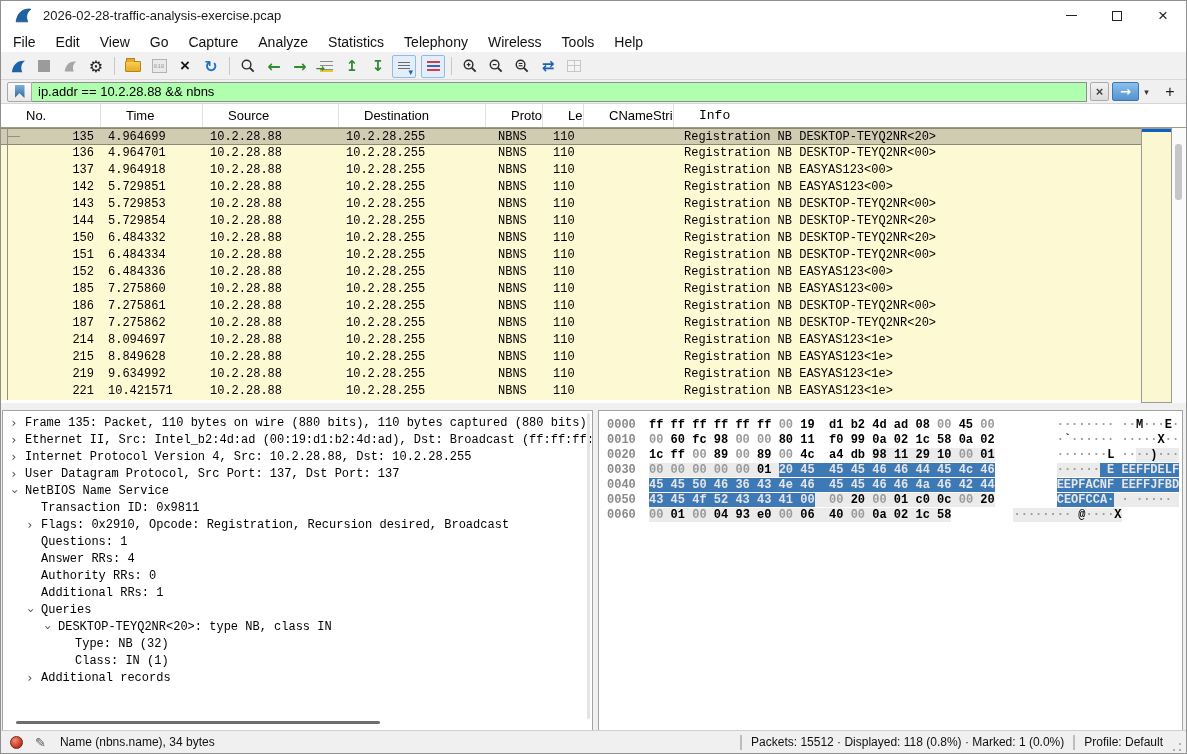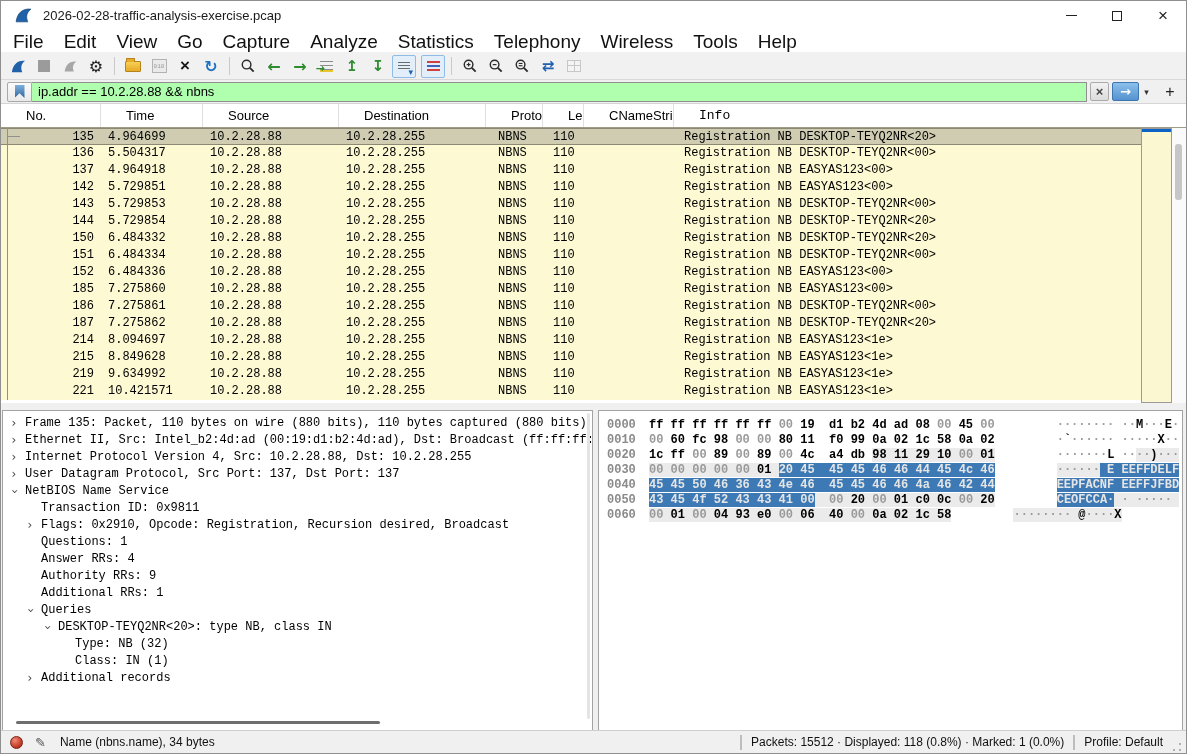--- a/index.html
+++ b/index.html
@@ -15,21 +15,21 @@
   .titlebar .fin { margin-left:13px; display:flex; }
   .titlebar .ttext { margin-left:10px; font-size:13px; color:#1a1a1a; }
   .wbtns { margin-left:auto; display:flex; height:100%; }
   .wbtn { width:46px; height:100%; display:flex; align-items:center; justify-content:center; color:#222; font-size:13px; }
   .wbtn .minbar { width:11px; height:1px; background:#222; display:block; }
   .wbtn .maxbox { width:10px; height:10px; border:1px solid #222; display:block; }
   .wbtn.close { font-size:17px; font-weight:400; }
   
   .menubar { position:absolute; top:30px; left:0; right:0; height:22px; background:#ffffff;
     display:flex; align-items:center; padding-left:2px; border-bottom:1px solid #f2f2f2;}
-  .mitem { padding:0 10px; font-size:19px; height:22px; line-height:22px; color:#111; }
+  .mitem { padding:0 10px; font-size:14px; height:22px; line-height:22px; color:#111; }
   
   .toolbar { position:absolute; top:52px; left:0; right:0; height:27px; background:#f1f1f1;
     border-bottom:1px solid #d9d9d9; display:flex; align-items:center; padding-left:4px; }
   .tb { width:24px; height:23px; display:flex; align-items:center; justify-content:center; margin:0 1px; position:relative; }
   .tb.active { background:#e2eefa; border:1px solid #8fbbe6; border-radius:2px; }
   .tbsep { width:1px; height:18px; background:#c9c9c9; margin:0 5px; }
   .g { font-family:"DejaVu Sans", sans-serif; }
   .ic-stop { width:12px; height:12px; background:#9b9b9b; }
   .ic-folder { width:16px; height:11px; background:linear-gradient(#f6cf55,#e8ab27); border:1px solid #b5821c; border-radius:1px; position:relative; }
   .ic-folder:before { content:""; position:absolute; top:-4px; left:0; width:7px; height:3px; background:#e8ab27; border:1px solid #b5821c; border-bottom:none; border-radius:1px 1px 0 0; }
@@ -291,21 +291,21 @@
         <div class="plc c-time">4.964699</div>
         <div class="plc c-src">10.2.28.88</div>
         <div class="plc c-dst">10.2.28.255</div>
         <div class="plc c-proto">NBNS</div>
         <div class="plc c-len">110</div>
         <div class="plc c-cname"></div>
         <div class="plc c-info">Registration NB DESKTOP-TEYQ2NR&lt;20&gt;</div>
       </div>
       <div class="plrow">
         <div class="plc c-no">136</div>
-        <div class="plc c-time">5.504317</div>
+        <div class="plc c-time">4.964701</div>
         <div class="plc c-src">10.2.28.88</div>
         <div class="plc c-dst">10.2.28.255</div>
         <div class="plc c-proto">NBNS</div>
         <div class="plc c-len">110</div>
         <div class="plc c-cname"></div>
         <div class="plc c-info">Registration NB DESKTOP-TEYQ2NR&lt;00&gt;</div>
       </div>
       <div class="plrow">
         <div class="plc c-no">137</div>
         <div class="plc c-time">4.964918</div>
@@ -463,21 +463,21 @@
       <div class="dtree">
           <div class="dline l0"><span class="chev p0">›</span><span>Frame 135: Packet, 110 bytes on wire (880 bits), 110 bytes captured (880 bits)</span></div>
           <div class="dline l0"><span class="chev p0">›</span><span>Ethernet II, Src: Intel_b2:4d:ad (00:19:d1:b2:4d:ad), Dst: Broadcast (ff:ff:ff:ff:ff:ff)</span></div>
           <div class="dline l0"><span class="chev p0">›</span><span>Internet Protocol Version 4, Src: 10.2.28.88, Dst: 10.2.28.255</span></div>
           <div class="dline l0"><span class="chev p0">›</span><span>User Datagram Protocol, Src Port: 137, Dst Port: 137</span></div>
           <div class="dline l0"><span class="chev p0 exp">›</span><span>NetBIOS Name Service</span></div>
           <div class="dline l1"><span>Transaction ID: 0x9811</span></div>
           <div class="dline l1"><span class="chev p1">›</span><span>Flags: 0x2910, Opcode: Registration, Recursion desired, Broadcast</span></div>
           <div class="dline l1"><span>Questions: 1</span></div>
           <div class="dline l1"><span>Answer RRs: 4</span></div>
-          <div class="dline l1"><span>Authority RRs: 9</span></div>
+          <div class="dline l1"><span>Authority RRs: 0</span></div>
           <div class="dline l1"><span>Additional RRs: 1</span></div>
           <div class="dline l1"><span class="chev p1 exp">›</span><span>Queries</span></div>
           <div class="dline l2"><span class="chev p2 exp">›</span><span>DESKTOP-TEYQ2NR&lt;20&gt;: type NB, class IN</span></div>
           <div class="dline l3"><span>Type: NB (32)</span></div>
           <div class="dline l3"><span>Class: IN (1)</span></div>
           <div class="dline l1"><span class="chev p1">›</span><span>Additional records</span></div>
         </div>
       <div class="dvscroll"></div>
       <div class="dhscroll"></div>
     </div>

